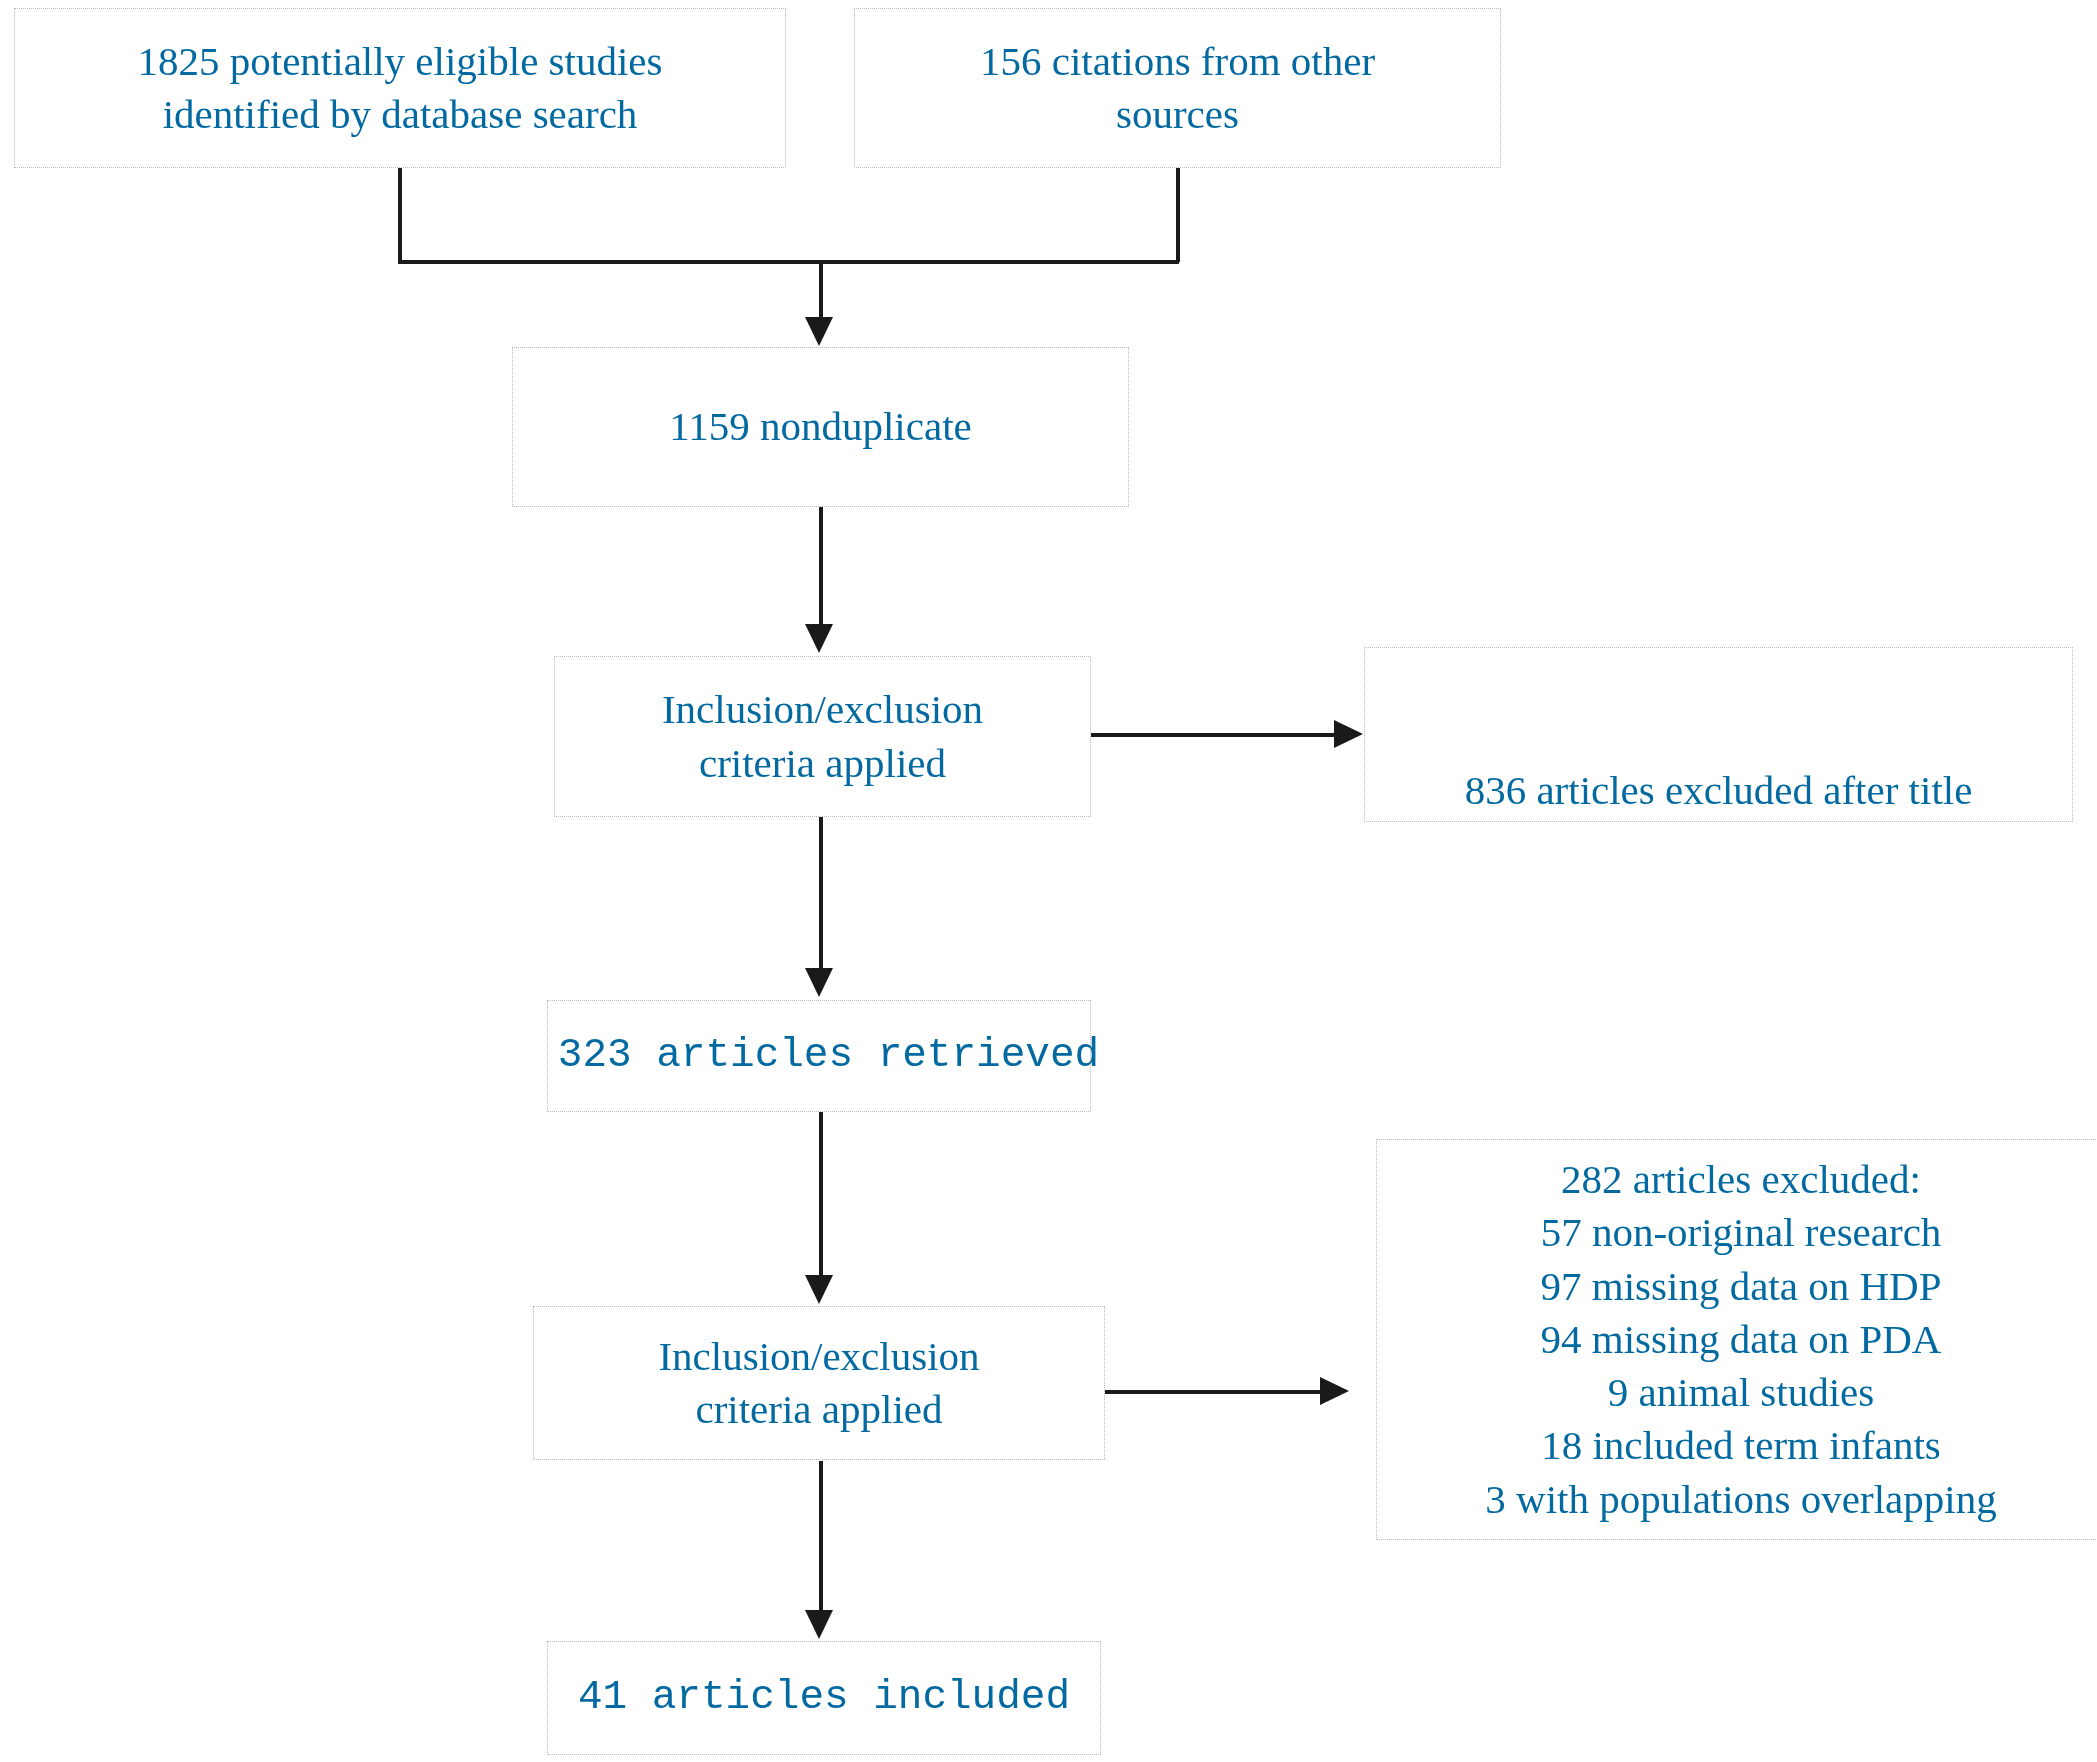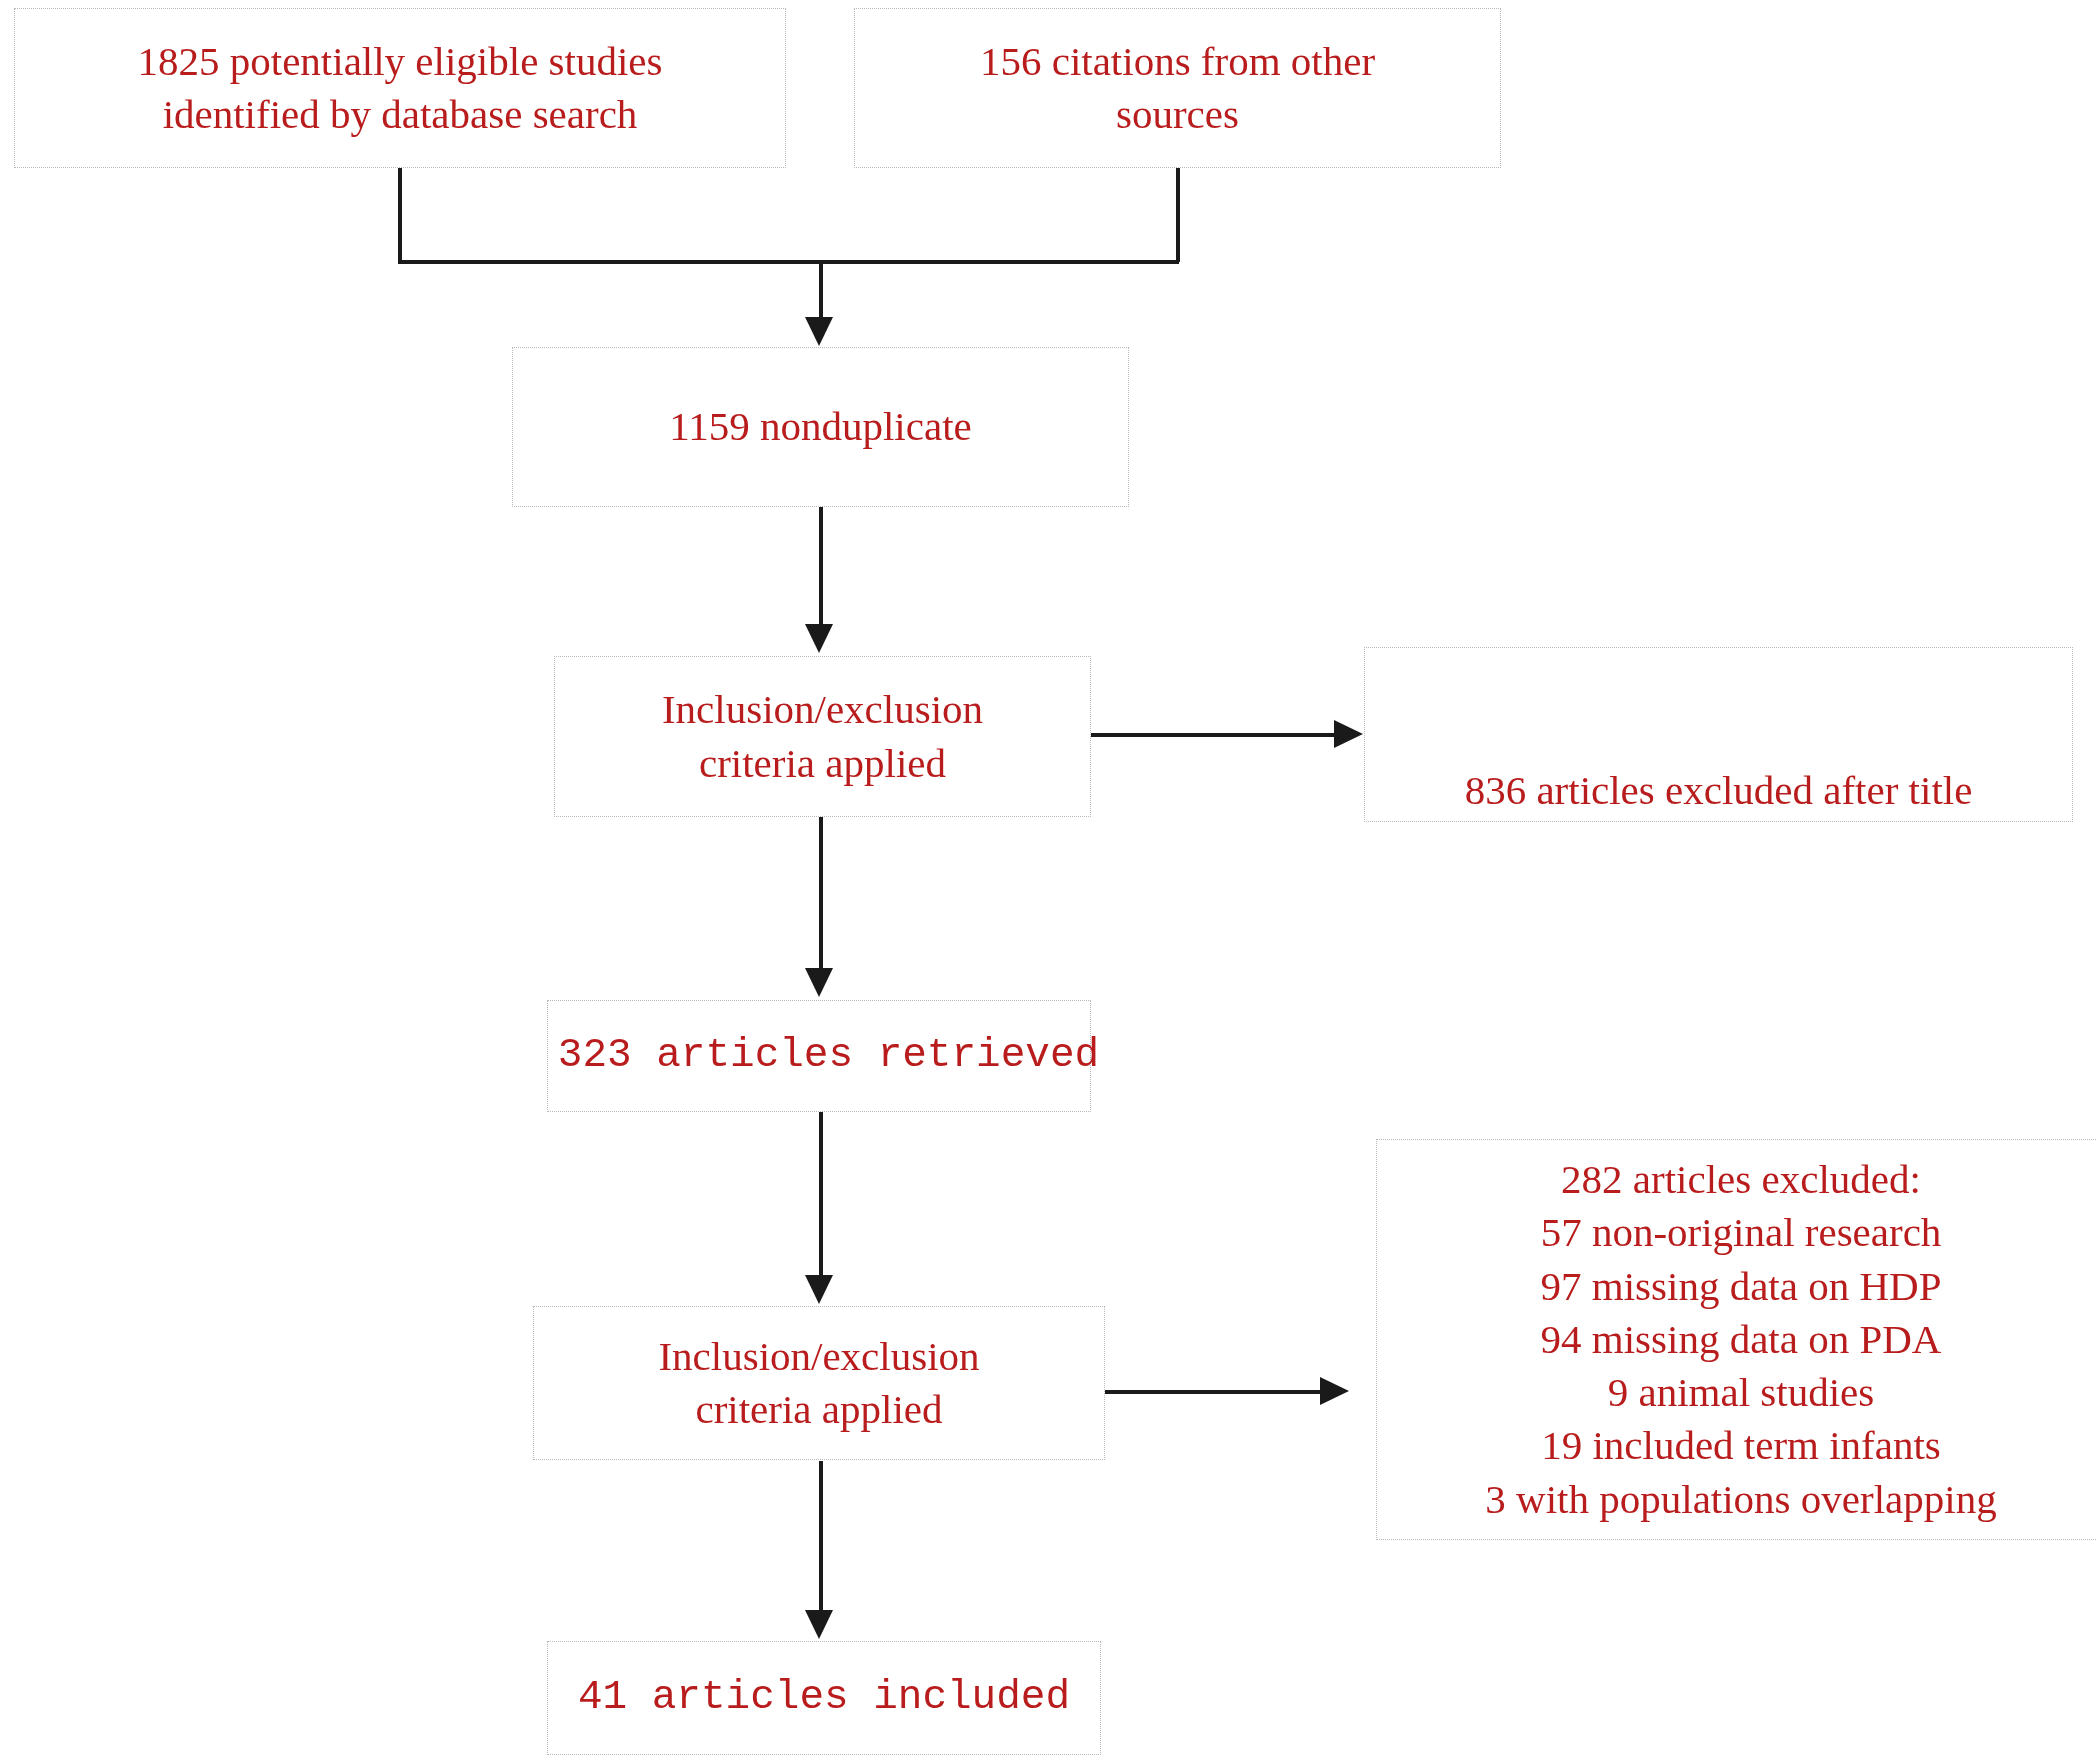--- a/index.html
+++ b/index.html
@@ -20,21 +20,21 @@
     position: absolute;
     box-sizing: border-box;
     border: 1.4px dotted #b9b9b9;
     background: #ffffff;
     display: flex;
     align-items: center;
     justify-content: center;
     text-align: center;
     font-size: 41px;
     line-height: 1.30;
-    color: #b91c1c;
+    color: #0369a1;
     padding: 4.2px 9.8px;
   }
   .node .lines {
     display: block;
     width: 100%;
   }
   .node .lines span {
     display: block;
     white-space: pre;
   }
@@ -138,21 +138,21 @@
   <div class="hline" style="left:1105px; top:1390px; width:216px;"></div>
   <div class="arrow-right" style="left:1320px; top:1377px;"></div>
 
   <div class="node" style="left:1376px; top:1139px; width:730px; height:401px;text-align:center;">
     <span class="lines">
       <span>282 articles excluded:</span>
       <span>57 non-original research</span>
       <span>97 missing data on HDP</span>
       <span>94 missing data on PDA</span>
       <span>9 animal studies</span>
-      <span>19 included term infants</span>
+      <span>18 included term infants</span>
       <span>3 with populations overlapping</span>
     </span>
   </div>
 
   <div class="vline" style="left:819px; top:1461px; height:153px;"></div>
   <div class="arrow-down" style="left:805px; top:1610px;"></div>
 
   <div class="node" style="left:547px; top:1641px; width:554px; height:114px;font-family:Liberation Mono, monospace;">
     <span class="lines">
       <span>41 articles included</span>

